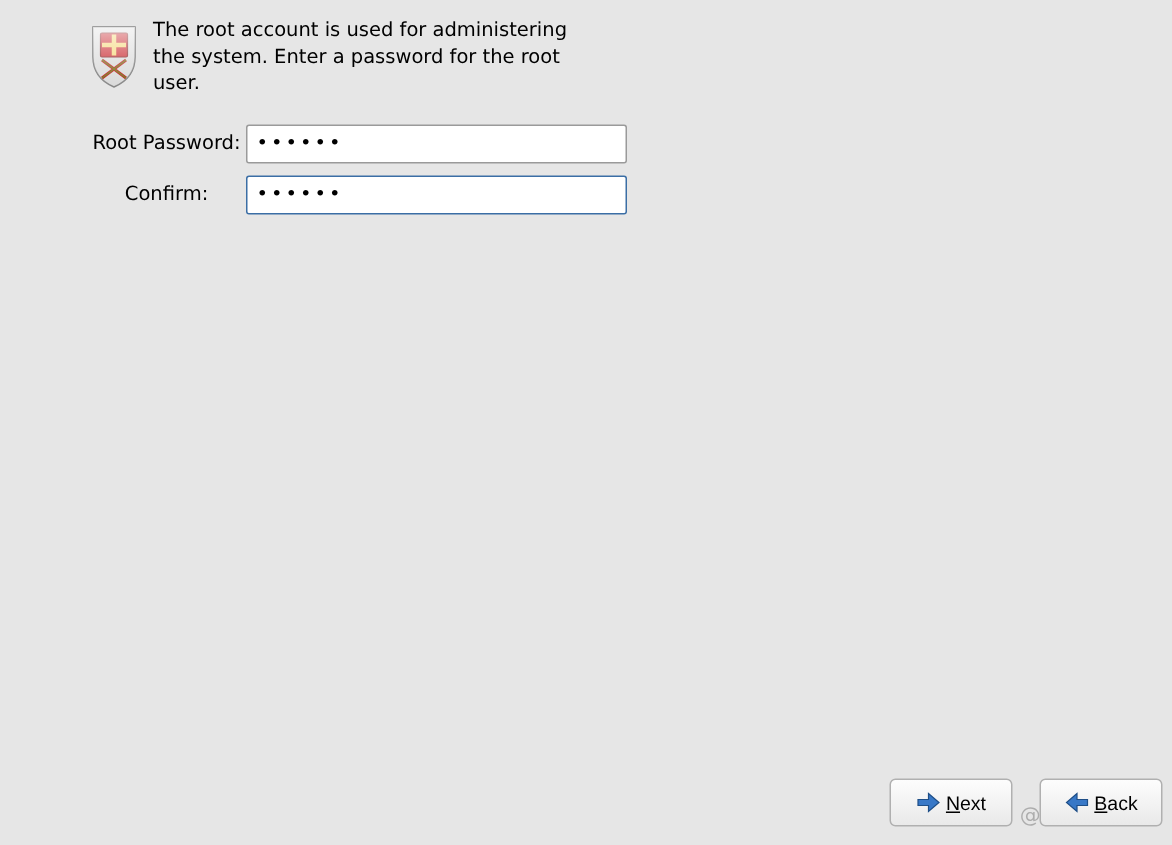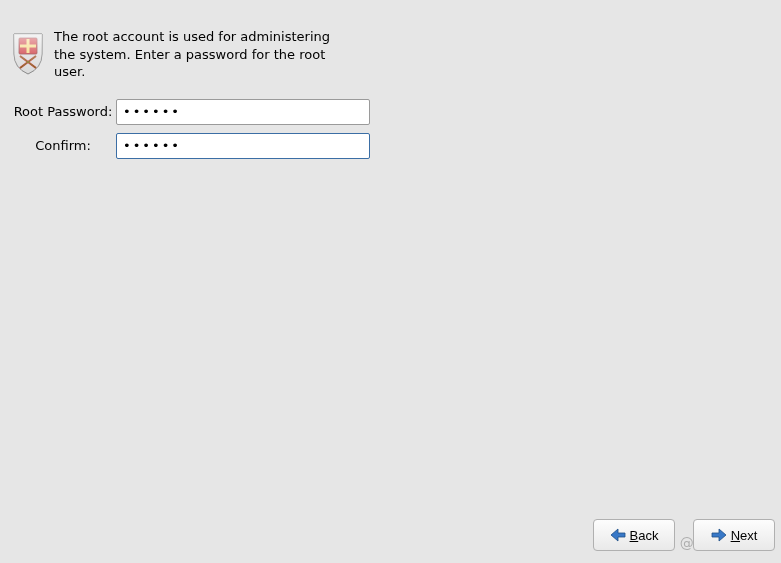--- a/index.html
+++ b/index.html
@@ -7,21 +7,22 @@
       width: 781px;
       height: 563px;
       background: #e6e6e6;
       font-family: "DejaVu Sans", "Liberation Sans", Arial, sans-serif;
       font-size: 13px;
       color: #000;
       position: relative;
       overflow: hidden;
     }
     .content {
-      padding: 28px 10px;
+      padding: 12px 10px;
+      margin-left: 48px;
     }
     .header-row {
       display: flex;
       align-items: flex-start;
       gap: 8px;
       margin-bottom: 18px;
     }
     .shield-icon {
       width: 36px;
       height: 46px;
@@ -135,26 +136,26 @@
     <input type="text" class="text-input focused" readonly="" value="••••••" style="">
   </div>
 </div>
 
 <div class="watermark">@51CTO博客</div>
 
 <div class="button-bar">
   <button class="btn">
     <span class="arrow">
       <svg width="16" height="14" viewBox="0 0 16 14">
+        <path d="M8 1 L15 7 L8 13 L8 9 L1 9 L1 5 L8 5 Z" fill="#3878c7" stroke="#1e4e87" stroke-width="0.8"></path>
+      </svg>
+    </span>
+    <span class="label"><span class="ul-letter">N</span>ext</span>
+  </button>
+  <button class="btn">
+    <span class="arrow">
+      <svg width="16" height="14" viewBox="0 0 16 14">
         <path d="M8 1 L1 7 L8 13 L8 9 L15 9 L15 5 L8 5 Z" fill="#3878c7" stroke="#1e4e87" stroke-width="0.8"></path>
       </svg>
     </span>
     <span class="label"><span class="ul-letter">B</span>ack</span>
   </button>
-  <button class="btn">
-    <span class="arrow">
-      <svg width="16" height="14" viewBox="0 0 16 14">
-        <path d="M8 1 L15 7 L8 13 L8 9 L1 9 L1 5 L8 5 Z" fill="#3878c7" stroke="#1e4e87" stroke-width="0.8"></path>
-      </svg>
-    </span>
-    <span class="label"><span class="ul-letter">N</span>ext</span>
-  </button>
 </div>
 
 </body></html>

